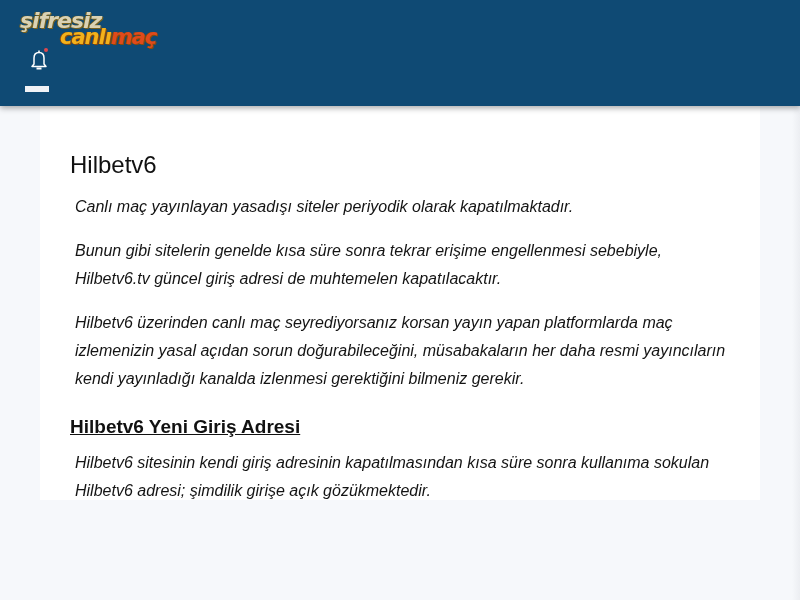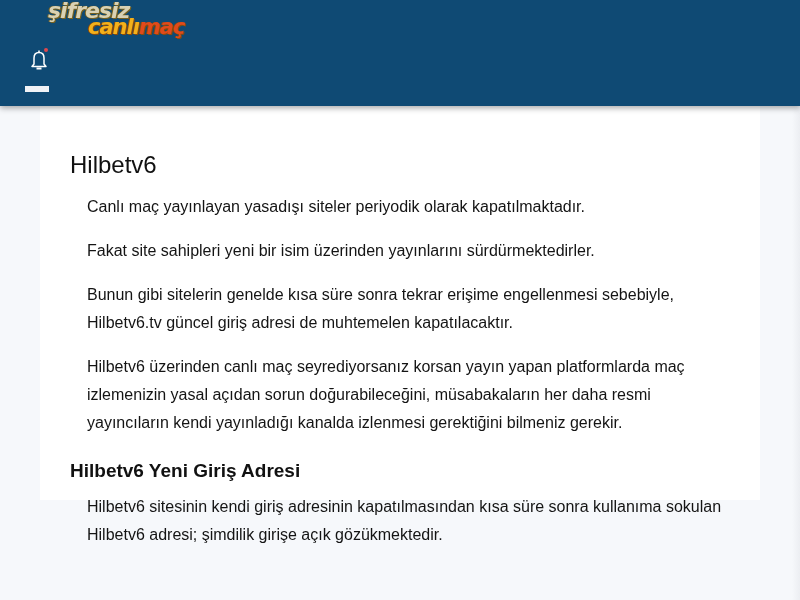--- a/index.html
+++ b/index.html
@@ -9,21 +9,21 @@
       font-family: "Liberation Sans", sans-serif;
       position: relative;
     }
     .header {
       position: absolute; left: 0; top: 0; width: 800px; height: 106px;
       background: #0f4a74;
       box-shadow: 0 2px 6px rgba(0,0,0,0.35);
       z-index: 2;
     }
     .logo {
-      position: absolute; left: 20px; top: 0px; width: 145px; height: 42px; margin-left: 28px;
+      position: absolute; left: 20px; top: 10px; width: 145px; height: 42px;
     }
     .logo .l1 {
       position: absolute; left: 0; top: -2px;
       font-family: "DejaVu Sans", sans-serif; font-weight: bold; font-style: italic;
       font-size: 22px; letter-spacing: -1px;
       color: #d9d2b4;
       text-shadow: 0 0 1px #6b5a20, 1px 1px 0 #7a6420, -1px 0 0 #7a6420;
     }
     .logo .l2 {
       position: absolute; left: 40px; top: 15px;
@@ -53,24 +53,24 @@
       position: absolute; left: 40px; top: 106px; width: 720px; height: 394px;
       background: #ffffff;
       z-index: 1;
     }
     .inner { padding: 44px 30px 0 30px; color: #141414; }
     h1 {
       margin: 0 0 13px 0; font-weight: normal; font-size: 24px; line-height: 30px;
       color: #111;
     }
     p {
-      margin: 0 0 16px 17px; font-size: 16px; line-height: 28px; color: #141414;
+      margin: 0 0 16px 5px; font-size: 16px; line-height: 28px; color: #141414; font-style: italic;
     }
     h2 {
-      margin: 22px 0 10px 0; font-size: 19px; font-weight: bold; line-height: 24px; color: #111;
+      margin: 22px 0 10px 0; font-size: 19px; font-weight: bold; line-height: 24px; color: #111; text-decoration: underline;
     }
   </style>
 </head>
 <body>
 
 <div class="header">
   <div class="logo">
     <span class="l1">şifresiz</span>
     <span class="l2"><span>canlı</span><span class="red">maç</span></span>
   </div>
@@ -86,19 +86,18 @@
 
   <div class="menu-toggle"></div>
 </div>
 
 <div class="page-bg-right"></div>
 
 <div class="content">
   <div class="inner">
     <h1>Hilbetv6</h1>
     <p>Canlı maç yayınlayan yasadışı siteler periyodik olarak kapatılmaktadır.</p>
-    <p>Fakat site sahipleri yeni bir isim üzerinden yayınlarını sürdürmektedirler.</p>
     <p>Bunun gibi sitelerin genelde kısa süre sonra tekrar erişime engellenmesi sebebiyle, Hilbetv6.tv güncel giriş adresi de muhtemelen kapatılacaktır.</p>
     <p>Hilbetv6 üzerinden canlı maç seyrediyorsanız korsan yayın yapan platformlarda maç izlemenizin yasal açıdan sorun doğurabileceğini, müsabakaların her daha resmi yayıncıların kendi yayınladığı kanalda izlenmesi gerektiğini bilmeniz gerekir.</p>
     <h2>Hilbetv6 Yeni Giriş Adresi</h2>
     <p>Hilbetv6 sitesinin kendi giriş adresinin kapatılmasından kısa süre sonra kullanıma sokulan Hilbetv6 adresi; şimdilik girişe açık gözükmektedir.</p>
   </div>
 </div>
 
 </body></html>

